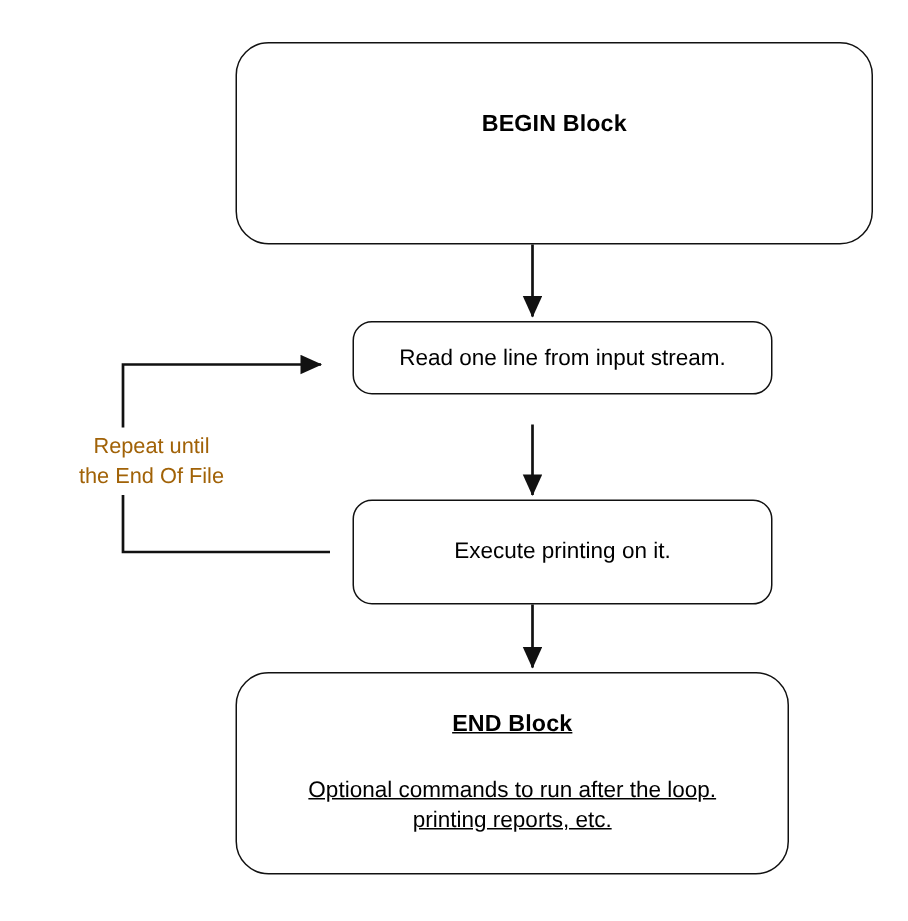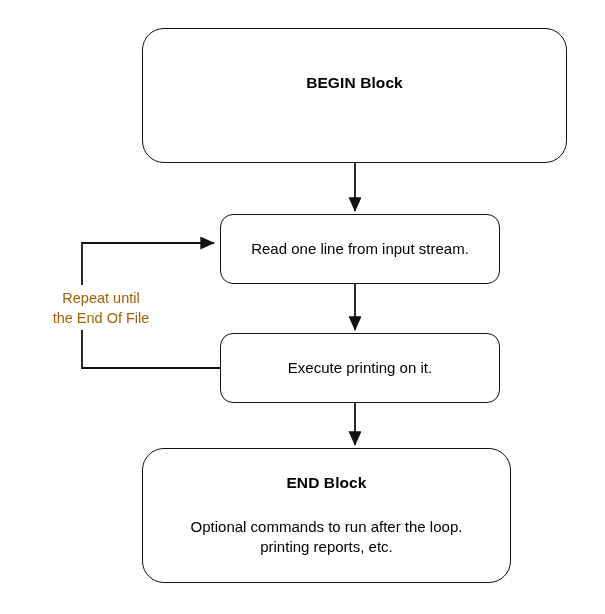--- a/index.html
+++ b/index.html
@@ -30,20 +30,21 @@
   .node {
     position: absolute;
     box-sizing: border-box;
     background: #ffffff;
     border: 1.6px solid #111111;
     display: flex;
     flex-direction: column;
     align-items: center;
     justify-content: center;
     text-align: center;
+    margin-left: 15px;
   }
   .node-big {
     border-radius: 22px;
   }
   .node-small {
     border-radius: 13px;
   }
   .node-title {
     font-size: 15.5px;
     font-weight: bold;
@@ -95,29 +96,29 @@
 
     <path d="M 220 368 L 82 368 L 82 330" fill="none" stroke="#111111" stroke-width="1.8"></path>
     <path d="M 82 285 L 82 243 L 214 243" fill="none" stroke="#111111" stroke-width="1.8" marker-end="url(#arrowhead)"></path>
   </svg>
 
   <div class="node node-big" style="left:142px; top:28px; width:425px; height:135px;">
     <div class="node-title">BEGIN Block</div>
     <div class="gap"></div>
   </div>
 
-  <div class="node node-small" style="left:220px; top:214px; width:280px; height:70px;">
+  <div class="node node-small" style="left:220px; top:214px; width:280px; height:49px;">
     <div class="node-plain">Read one line from input stream.</div>
   </div>
 
   <div class="node node-small" style="left:220px; top:333px; width:280px; height:70px;">
     <div class="node-plain">Execute printing on it.</div>
   </div>
 
-  <div class="node node-big" style="left:142px; top:448px; width:369px; height:135px;">
+  <div class="node node-big" style="left:142px; top:448px; width:369px; height:135px;text-decoration:underline;">
     <div class="node-title">END Block</div>
     <div class="gap"></div>
     <div class="node-body">Optional commands to run after the loop.
 printing reports, etc.</div>
   </div>
 
   <div class="loop-label" style="left:33px; top:287px; width:128px;">Repeat until
 the End Of File</div>
 
 </div>

